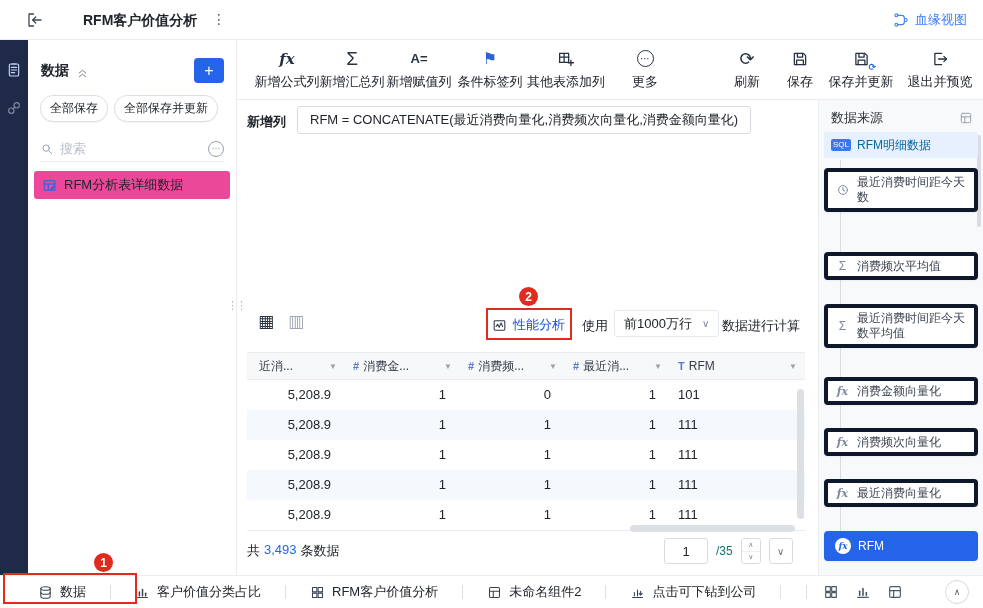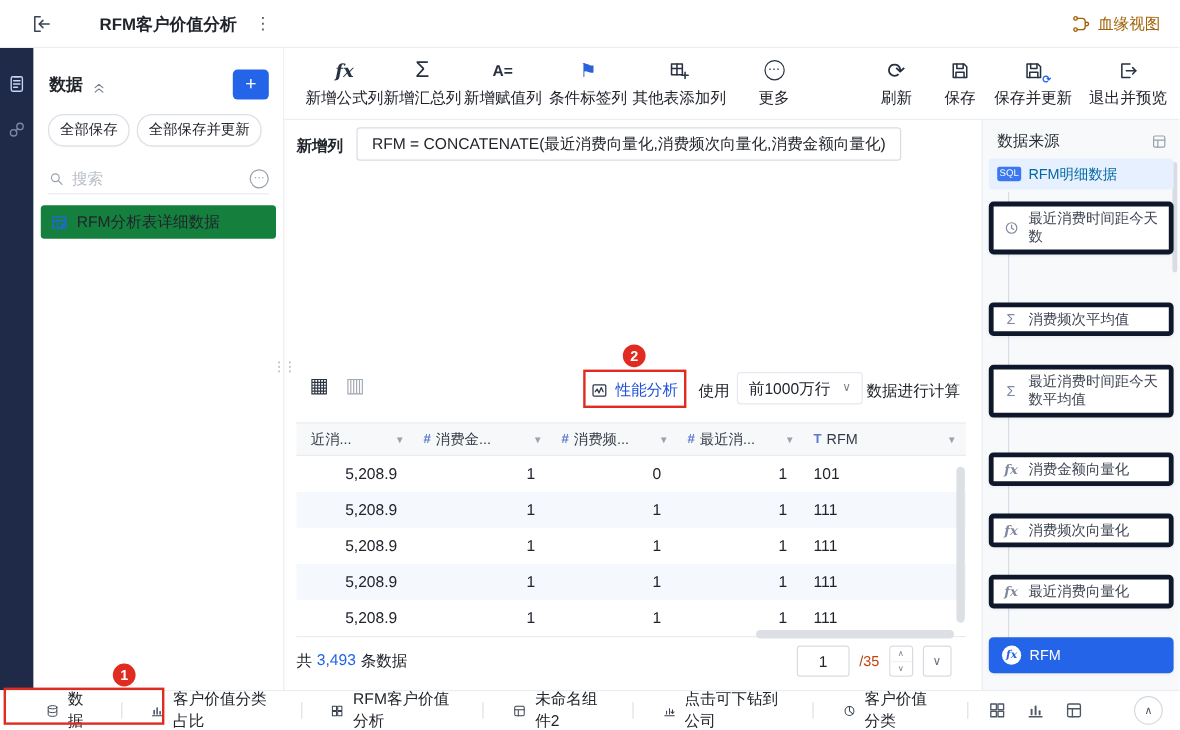--- a/index.html
+++ b/index.html
@@ -11,42 +11,42 @@
   .i13{width:13px;height:13px}.i14{width:14px;height:14px}.i15{width:15px;height:15px}
   .i16{width:16px;height:16px}.i18{width:18px;height:18px}
   .mut{color:#98a0ab}.blue{color:#2364e8}
 
   
   .topbar{position:absolute;left:0;top:0;width:983px;height:40px;background:#fff;border-bottom:1px solid #ebedf0;z-index:5}
   .tb-exit{position:absolute;left:26px;top:11px;color:#394456;cursor:pointer}
   .tb-title{position:absolute;left:83px;top:12px;font-size:14px;font-weight:bold}
   .tb-menu{position:absolute;left:212px;top:11px;color:#555d68;font-size:14px;cursor:pointer}
   .g-dots3v::before{content:"⋮"}
-  .tb-lineage{position:absolute;right:16px;top:11px;display:flex;gap:6px;align-items:center;cursor:pointer;color:#a16207}
+  .tb-lineage{position:absolute;right:16px;top:11px;display:flex;gap:6px;align-items:center;cursor:pointer;color:#3b82f6}
 
   
   .strip{position:absolute;left:0;top:40px;width:28px;height:535px;background:#1e2a47}
   .strip-ic{position:absolute;left:6px;cursor:pointer}
   .strip-ic.one{top:22px;color:#c6d6f5}
   .strip-ic.two{top:60px;color:#7d89a3}
 
   
   .lpanel{position:absolute;left:28px;top:40px;width:209px;height:535px;background:#fff;border-right:1px solid #ebedf0}
   .lp-head{position:absolute;left:13px;right:12px;top:18px;height:26px;display:flex;align-items:center;gap:7px}
   .lp-title{font-size:14px;font-weight:bold}
   .lp-fold{color:#707a88;cursor:pointer;margin-top:2px}
   .lp-add{position:absolute;right:0;top:0;width:30px;height:25px;background:#2364e8;color:#fff;border:none;border-radius:4px;font-size:16px;line-height:1;cursor:pointer}
   .lp-btns{position:absolute;left:12px;top:55px;display:flex;gap:6px}
   .lp-btn{height:27px;border:1px solid #dcdfe6;background:#fff;border-radius:13px;font-size:12px;color:#20242b;padding:0 9px;cursor:pointer;box-shadow:0 1px 1px rgba(0,0,0,.04)}
   .lp-search{position:absolute;left:12px;right:12px;top:96px;height:26px;display:flex;align-items:center;gap:6px;border-bottom:1px solid #e9ebef}
   .lp-search-input{border:none;outline:none;flex:1;font-size:13px;background:transparent;color:#20242b;min-width:0}
   .lp-search-input::placeholder{color:#b8bec8}
   .lp-more{width:16px;height:16px;border:1px solid #98a0ab;border-radius:50%;display:flex;align-items:center;justify-content:center;color:#98a0ab;cursor:pointer;flex:0 0 16px}
   .lp-more::before{content:"⋯";font-size:9px;line-height:1}
-  .lp-item{position:absolute;left:6px;right:6px;top:131px;height:28px;background:#15803d;border-radius:3px;display:flex;align-items:center;gap:7px;padding:0 8px;cursor:pointer}
+  .lp-item{position:absolute;left:6px;right:6px;top:131px;height:28px;background:#ec4899;border-radius:3px;display:flex;align-items:center;gap:7px;padding:0 8px;cursor:pointer}
 
   
   .toolbar{position:absolute;left:237px;top:40px;width:746px;height:60px;background:#fff;border-bottom:1px solid #ebedf0}
   .tb-item{position:absolute;top:8px;transform:translateX(-50%);display:flex;flex-direction:column;align-items:center;gap:4px;cursor:pointer}
   .tb-ic{height:21px;display:flex;align-items:center;justify-content:center;color:#273141}
   .tb-lb{font-size:13px;white-space:nowrap}
   .t0{left:50px}.t1{left:115px}.t2{left:182px}.t3{left:253px}.t4{left:329px}.t5{left:408px}
   .t6{left:510px}.t7{left:563px}.t8{left:624px}.t9{left:703px}
   .g-fx::before{content:"fx";font:italic bold 15px "DejaVu Serif","Liberation Serif",serif}
   .g-sigma::before{content:"Σ";font-size:19px}
@@ -89,21 +89,21 @@
   .td{line-height:30px;font-size:13px}
   .td.ar{text-align:right;padding-right:14px}
   .td.al{text-align:left;padding-left:8px}
   .vscroll{position:absolute;left:797px;top:389px;width:7px;height:130px;background:#dcdfe4;border-radius:4px;cursor:pointer;z-index:4}
   .hscroll{position:absolute;left:630px;top:525px;width:165px;height:7px;background:#dcdfe4;border-radius:4px;cursor:pointer;z-index:4}
 
   
   .t-total{position:absolute;left:247px;top:542px;display:flex;gap:4px}
   .pager{position:absolute;left:664px;top:538px;display:flex;align-items:center;gap:8px}
   .pg-input{width:44px;height:26px;border:1px solid #d8dce2;border-radius:3px;text-align:center;font-size:13px;color:#20242b;outline:none}
-  .pg-total{font-size:12px;color:#c2410c}
+  .pg-total{font-size:12px;color:#0f766e}
   .pg-spin{width:20px;height:26px;border:1px solid #d8dce2;border-radius:3px;display:flex;flex-direction:column;overflow:hidden;background:#fff}
   .pg-spin button{flex:1;border:none;background:#fff;display:flex;align-items:center;justify-content:center;color:#7a828e;font-size:7px;cursor:pointer;padding:0}
   .pg-spin .pg-up{border-bottom:1px solid #eceff3}
   .pg-dd{width:24px;height:26px;border:1px solid #d8dce2;border-radius:3px;background:#fff;display:flex;align-items:center;justify-content:center;color:#6a7280;font-size:10px;cursor:pointer}
 
   
   .rpanel{position:absolute;left:818px;top:100px;width:165px;height:475px;background:#f8f9fb;border-left:1px solid #ebedf0}
   .rp-head{position:absolute;left:12px;right:10px;top:9px;display:flex;justify-content:space-between;align-items:center;color:#2a3038}
   .rp-line{position:absolute;left:21px;top:60px;width:1px;height:392px;background:#d7dde6}
   .rp-sql{position:absolute;left:5px;top:32px;width:154px;height:26px;background:#e7f0fe;border-radius:3px;display:flex;align-items:center;gap:6px;padding:0 7px;font-size:12px;cursor:pointer;z-index:2}
@@ -545,26 +545,20 @@
     <span>未命名组件2</span>
   </div>
   <span class="bdiv"></span>
   <div class="btab">
     <svg class="ic i15 tic">
         <use href="#i-drill"></use>
       </svg>
     <span>点击可下钻到公司</span>
   </div>
   <span class="bdiv"></span>
-  <div class="bt​ab btab">
-    <svg class="ic i15 tic">
-        <use href="#i-pie"></use>
-      </svg>
-    <span>客户价值分类</span>
-  </div>
   <div class="bbar-right">
     <span class="bdiv"></span>
     <span class="br-ic">
         <svg class="ic i16">
           <use href="#i-dashboard"></use>
         </svg>
       </span>
     <span class="br-ic">
         <svg class="ic i16">
           <use href="#i-barchart"></use>

